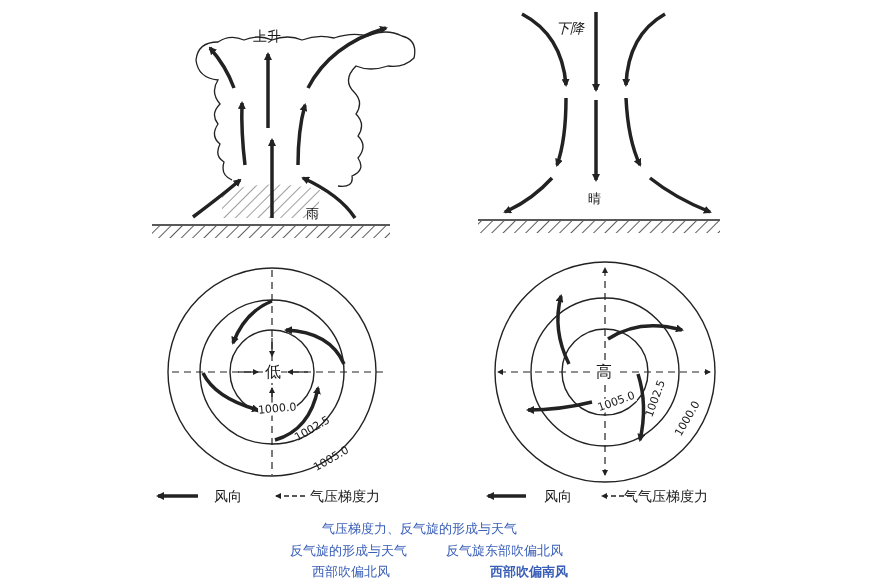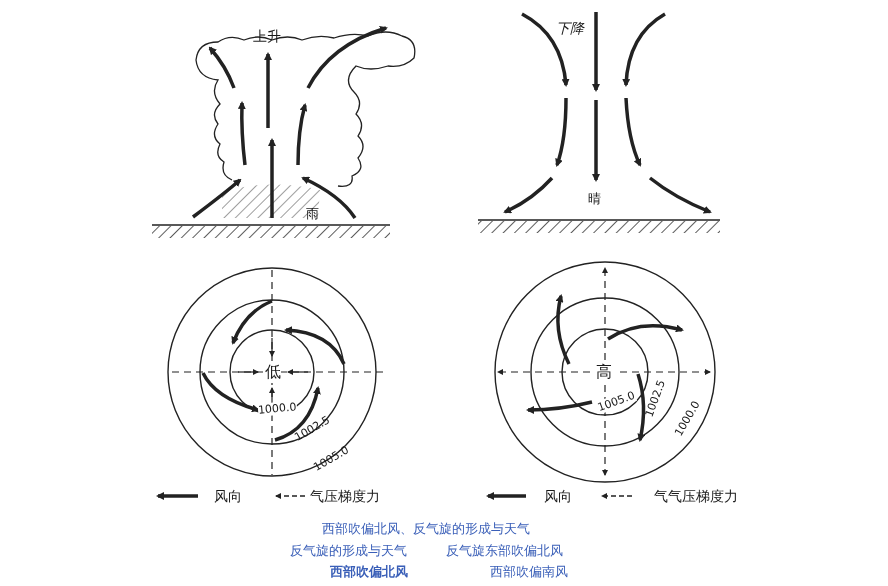--- a/index.html
+++ b/index.html
@@ -108,19 +108,19 @@
 <div class="lbl" style="left:293px;top:422px;font-size:11px;transform:rotate(-30deg);">1002.5</div>
 <div class="lbl" style="left:312px;top:452px;font-size:11px;transform:rotate(-30deg);">1005.0</div>
 
 <div class="lbl" style="left:597px;top:395px;font-size:11px;background:#fff;transform:rotate(-20deg);">1005.0</div>
 <div class="lbl" style="left:636px;top:392px;font-size:11px;transform:rotate(-70deg);">1002.5</div>
 <div class="lbl" style="left:668px;top:412px;font-size:11px;transform:rotate(-60deg);">1000.0</div>
 
 <div class="lbl" style="left:214px;top:488px;">风向</div>
 <div class="lbl" style="left:310px;top:488px;">气压梯度力</div>
 <div class="lbl" style="left:544px;top:488px;">风向</div>
-<div class="lbl" style="left:654px;top:488px;text-align:right;">气气压梯度力</div>
+<div class="lbl" style="left:624px;top:488px;text-align:right;">气气压梯度力</div>
 
-<div class="cap" style="left:322px;top:520px;">西部吹偏北风、反气旋的形成与天气</div>
+<div class="cap" style="left:322px;top:520px;">气压梯度力、反气旋的形成与天气</div>
 <div class="cap" style="left:290px;top:542px;">反气旋的形成与天气</div>
 <div class="cap" style="left:446px;top:542px;">反气旋东部吹偏北风</div>
-<div class="cap" style="left:330px;top:563px;font-weight:bold;">西部吹偏北风</div>
-<div class="cap" style="left:490px;top:563px;">西部吹偏南风</div>
+<div class="cap" style="left:312px;top:563px;">西部吹偏北风</div>
+<div class="cap" style="left:490px;top:563px;font-weight:bold;">西部吹偏南风</div>
 
 </body></html>

